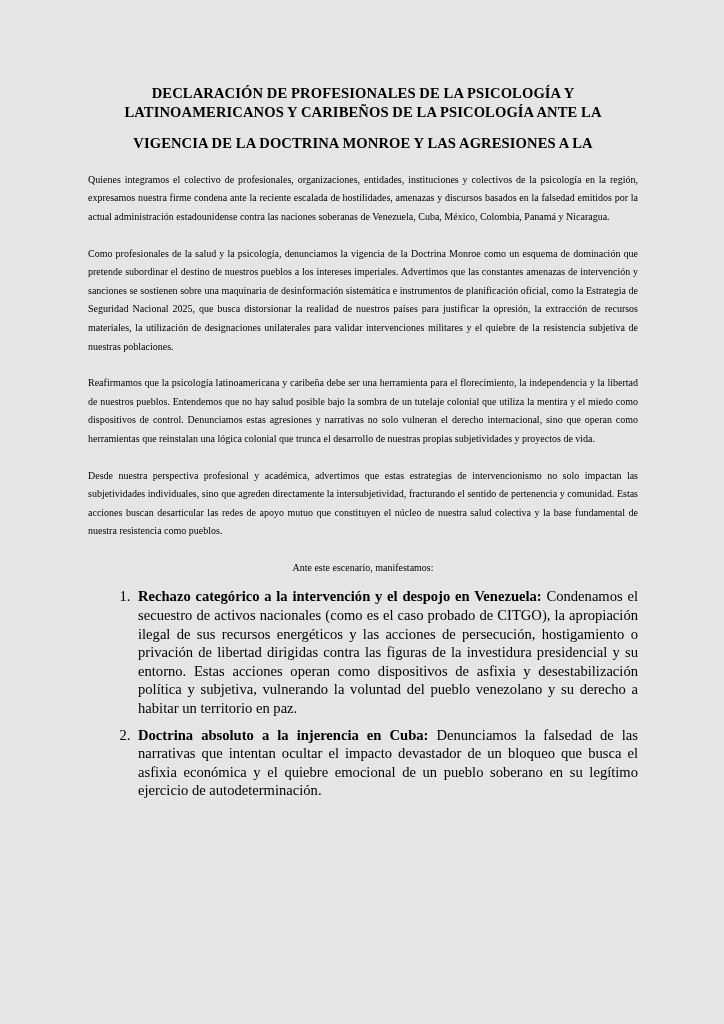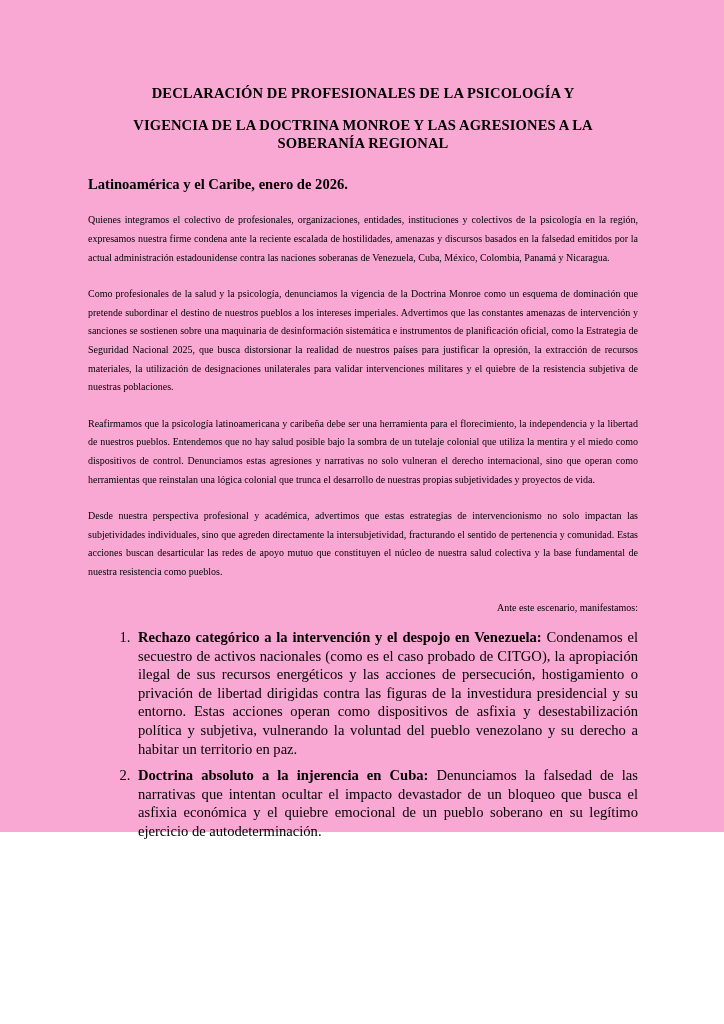--- a/index.html
+++ b/index.html
@@ -12,24 +12,24 @@
     width: 724px;
     height: 1024px;
     overflow: hidden;
     font-family: "Liberation Serif", "DejaVu Serif", serif;
     color: #000000;
     -webkit-font-smoothing: antialiased;
   }
 
   .page {
     width: 724px;
-    height: 832px;
+    height: 1024px;
     box-sizing: border-box;
     padding: 84px 86px 0 88px;
-    background: #f9a8d4;
+    background: #e5e5e5;
     position: relative;
   }
 
   .doc-title {
     font-size: 14.6px;
     font-weight: bold;
     line-height: 18.6px;
     text-align: center;
     margin: 0 0 0 0;
     letter-spacing: 0.1px;
@@ -46,21 +46,21 @@
   p.body-par {
     font-size: 10px;
     line-height: 18.6px;
     text-align: justify;
     text-justify: inter-word;
     margin: 18px 0 0 0;
     hyphens: none;
   }
 
   p.body-par.lead-in {
-    text-align: right;
+    text-align: center;
   }
 
   ol.claims {
     margin: 10px 0 0 0;
     padding: 0 0 0 46px;
     list-style-position: outside;
     list-style-type: decimal;
   }
 
   ol.claims > li {
@@ -84,25 +84,24 @@
     font-weight: normal;
   }
 </style>
 </head>
 <body>
 
 <div class="page">
 
   <h1 class="doc-title">
     <span style="display: block;">DECLARACIÓN DE PROFESIONALES DE LA PSICOLOGÍA Y</span>
+    <span style="display: block;">LATINOAMERICANOS Y CARIBEÑOS DE LA PSICOLOGÍA ANTE LA</span>
     <span style="display: block; margin-top: 13px;">VIGENCIA DE LA DOCTRINA MONROE Y LAS AGRESIONES A LA</span>
-    <span style="display: block;">SOBERANÍA REGIONAL</span>
   </h1>
 
-  <div class="dateline">Latinoamérica y el Caribe, enero de 2026.</div>
 
   <p class="body-par">Quienes integramos el colectivo de profesionales, organizaciones, entidades, instituciones y colectivos de la psicología en la región, expresamos nuestra firme condena ante la reciente escalada de hostilidades, amenazas y discursos basados en la falsedad emitidos por la actual administración estadounidense contra las naciones soberanas de Venezuela, Cuba, México, Colombia, Panamá y Nicaragua.</p>
   <p class="body-par">Como profesionales de la salud y la psicología, denunciamos la vigencia de la Doctrina Monroe como un esquema de dominación que pretende subordinar el destino de nuestros pueblos a los intereses imperiales. Advertimos que las constantes amenazas de intervención y sanciones se sostienen sobre una maquinaria de desinformación sistemática e instrumentos de planificación oficial, como la Estrategia de Seguridad Nacional 2025,  que busca distorsionar la realidad de nuestros países para justificar la opresión, la extracción de recursos materiales, la utilización de designaciones unilaterales para validar intervenciones militares y el quiebre de la resistencia subjetiva de nuestras poblaciones.</p>
   <p class="body-par">Reafirmamos que la psicología latinoamericana y caribeña debe ser una herramienta para el florecimiento, la independencia y la libertad de nuestros pueblos. Entendemos que no hay salud posible bajo la sombra de un tutelaje colonial que utiliza la mentira y el miedo como dispositivos de control. Denunciamos estas agresiones y narrativas no solo vulneran el derecho internacional, sino que operan como herramientas que reinstalan una lógica colonial que trunca el desarrollo de nuestras propias subjetividades y proyectos de vida.</p>
   <p class="body-par">Desde nuestra perspectiva profesional y académica, advertimos que estas estrategias de intervencionismo no solo impactan las subjetividades individuales, sino que agreden directamente la intersubjetividad, fracturando el sentido de pertenencia y comunidad. Estas acciones buscan desarticular las redes de apoyo mutuo que constituyen el núcleo de nuestra salud colectiva y la base fundamental de nuestra resistencia como pueblos.</p>
 
   <p class="body-par lead-in">Ante este escenario, manifestamos:</p>
 
   <ol class="claims">
     <li>

